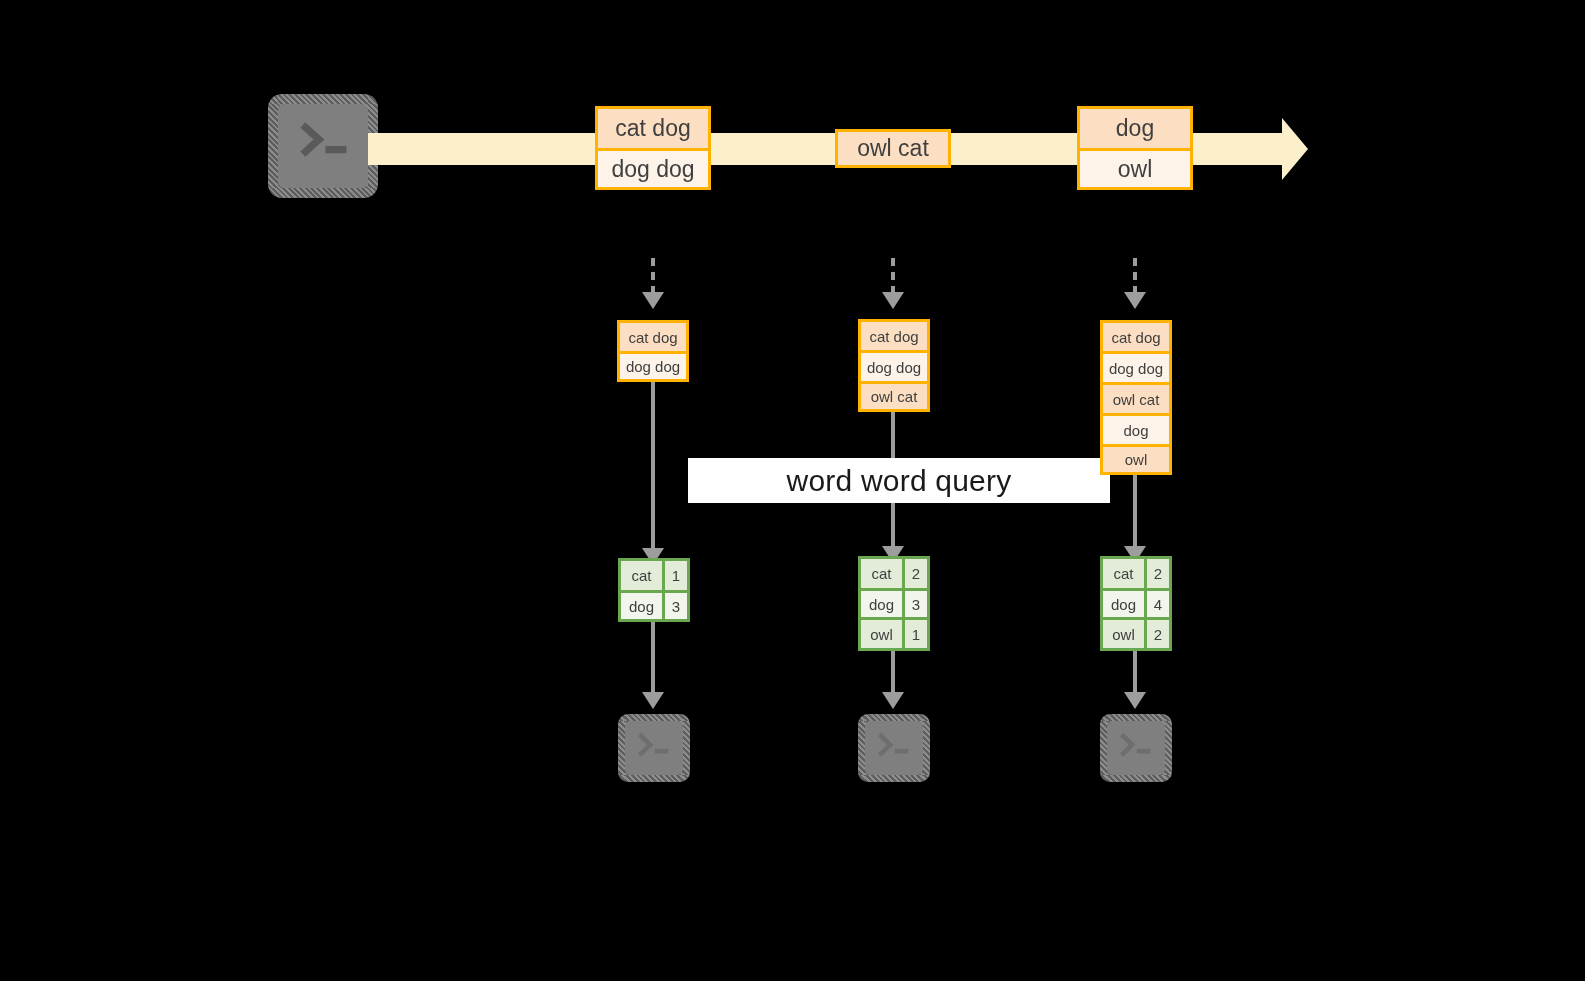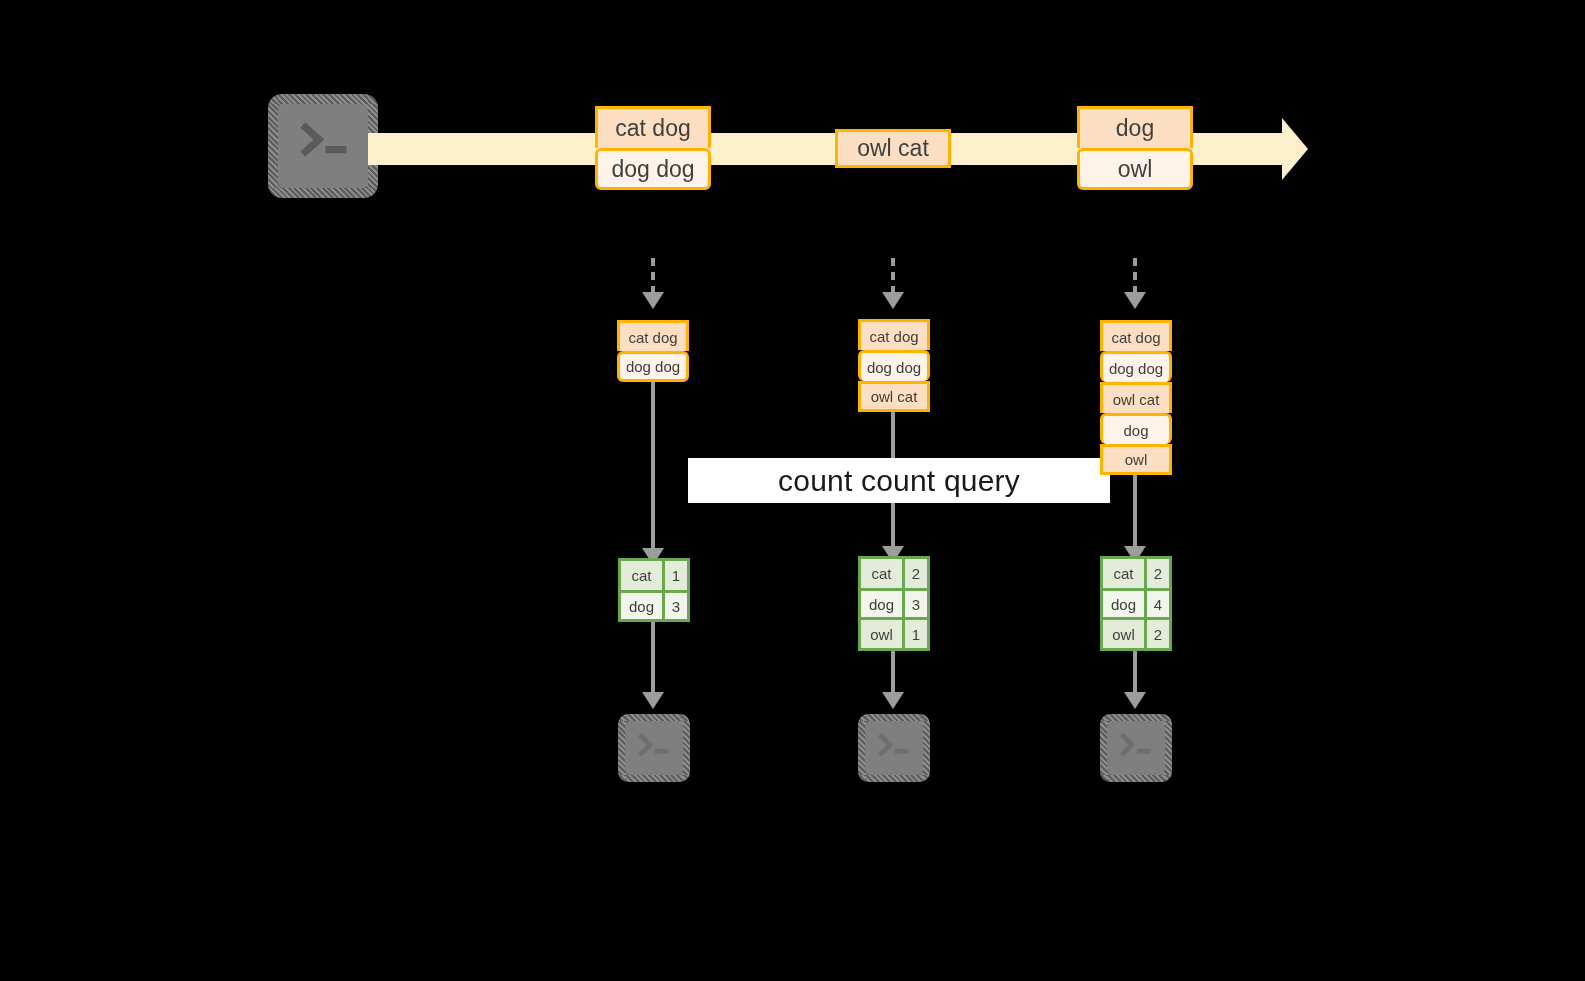--- a/index.html
+++ b/index.html
@@ -64,21 +64,21 @@
     position: absolute;
     box-sizing: border-box;
     border: 3px solid #ffb300;
     color: #3f3f3f;
     display: flex;
     align-items: center;
     justify-content: center;
     white-space: nowrap;
     background: #fcdfc2;
   }
-  .ev.light { background: #fdf3e8; border-radius: 6px; }
+  .ev.light { background: #fdf3e8; }
   .ev.nobot { border-bottom-width: 0; }
 
   
   .ev.big { font-size: 23px; }
   
   .ev.sm  { font-size: 15px; }
 
   
   .res {
     position: absolute;
@@ -253,21 +253,21 @@
   <div class="conn-head" style="left:1124px; top:692px;"></div>
 
   <div class="term-icon small" style="left:1100px; top:714px; width:72px; height:68px;">
     <div class="inner"></div>
     <svg class="term-glyph" viewBox="0 0 72 68">
       <path d="M18 17 L31 30 L18 43" fill="none" stroke="#6e6e6e" stroke-width="6"></path>
       <rect x="37" y="35" width="17" height="6" fill="#6e6e6e"></rect>
     </svg>
   </div>
 
-  <div class="banner" style="left:688px; top:458px; width:422px; height:45px;">count count query</div>
+  <div class="banner" style="left:688px; top:458px; width:422px; height:45px;">word word query</div>
 
   <div class="ev sm nobot" style="left:1100px; top:320px; width:72px; height:31px;">cat dog</div>
   <div class="ev sm light nobot" style="left:1100px; top:351px; width:72px; height:31px;">dog dog</div>
   <div class="ev sm nobot" style="left:1100px; top:382px; width:72px; height:31px;">owl cat</div>
   <div class="ev sm light nobot" style="left:1100px; top:413px; width:72px; height:31px;">dog</div>
   <div class="ev sm" style="left:1100px; top:444px; width:72px; height:31px;">owl</div>
 
 </div>
 
 </body></html>

